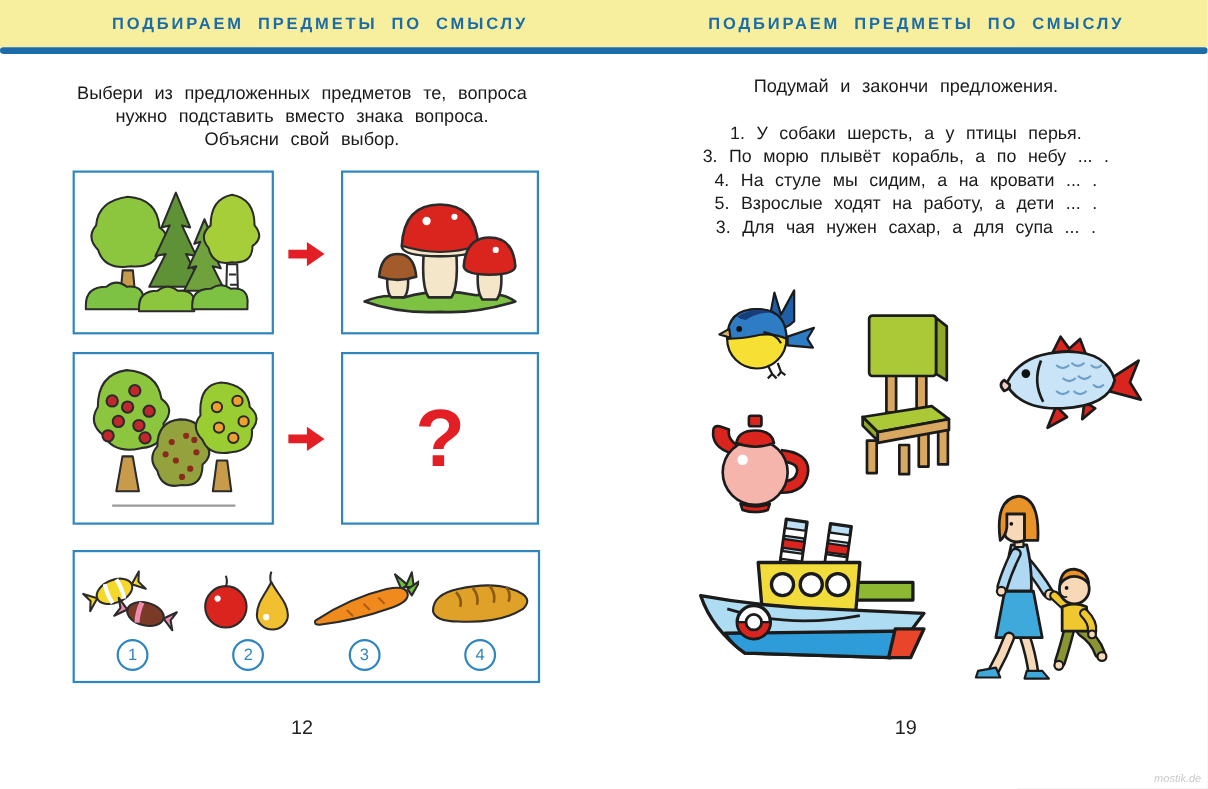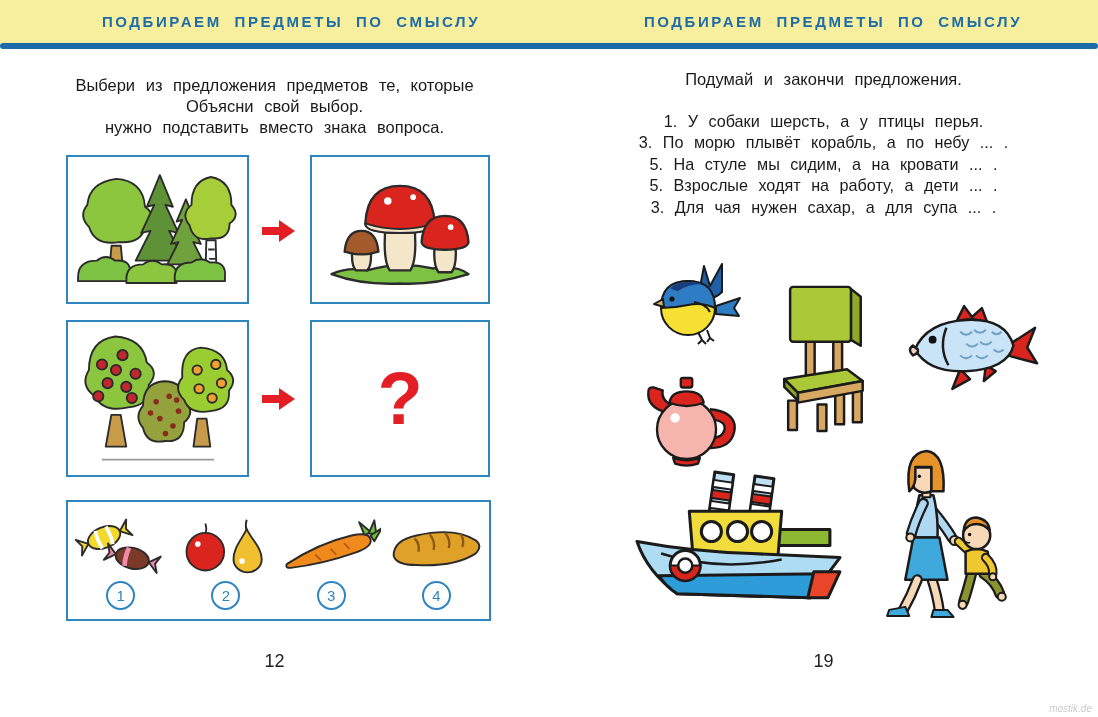--- a/index.html
+++ b/index.html
@@ -45,23 +45,23 @@
     </div>
     <div class="band-half">
       <span class="band-title">ПОДБИРАЕМ ПРЕДМЕТЫ ПО СМЫСЛУ</span>
     </div>
   </div>
   <div class="band-rule"></div>
 
   <div class="page page-left">
 
     <div class="instruction">
-      <div>Выбери  из  предложения  предметов  те,  которые</div>
+      <div>Выбери  из  предложенных  предметов  те,  вопроса</div>
+      <div>нужно  подставить  вместо  знака  вопроса.</div>
       <div>Объясни  свой  выбор.</div>
-      <div>нужно  подставить  вместо  знака  вопроса.</div>
     </div>
 
     <div class="pbox" style="left:66px;top:106px;width:183px;height:149px;">
       <svg width="168" height="132" viewBox="0 0 180 142">
         <g stroke="#2b2b2b" stroke-width="2" stroke-linejoin="round">
           <path d="M40 88 L37 120 L53 120 L50 88 Z" fill="#C89B4B"></path>
           <path d="M45 16 Q74 18 76 46 Q90 56 76 68 Q72 86 48 84 Q22 88 16 68 Q4 56 14 44 Q16 20 45 16 Z" fill="#8CC63F"></path>
           <path d="M92 12 L78 46 L86 44 L72 74 L82 72 L66 104 L118 104 L102 72 L112 74 L98 44 L106 46 Z" fill="#5F9136"></path>
           <path d="M120 38 L110 62 L116 60 L104 86 L112 84 L100 108 L140 108 L128 84 L136 86 L124 60 L130 62 Z" fill="#6FA23C"></path>
           <path d="M142 82 L141 120 L153 120 L152 82 Z" fill="#FFFFFF"></path>
@@ -220,21 +220,21 @@
     <div class="pageno">12</div>
   </div>
 
   <div class="page page-right">
 
     <div class="rtitle">Подумай  и  закончи  предложения.</div>
 
     <div class="sentences">
       <div>1.  У  собаки  шерсть,  а  у  птицы  перья.</div>
       <div>3.  По  морю  плывёт  корабль,  а  по  небу  ...  .</div>
-      <div>5.  На  стуле  мы  сидим,  а  на  кровати  ...  .</div>
+      <div>4.  На  стуле  мы  сидим,  а  на  кровати  ...  .</div>
       <div>5.  Взрослые  ходят  на  работу,  а  дети  ...  .</div>
       <div>3.  Для  чая  нужен  сахар,  а  для  супа  ...  .</div>
     </div>
 
     <div class="pic" style="left:97px;top:208px;">
       <svg width="100" height="92" viewBox="0 0 100 90">
         <g stroke="#1b1b1b" stroke-width="2" stroke-linejoin="round">
           <path d="M52 40 L58 8 L64 28 L76 6 L76 34 Q66 44 52 40 Z" fill="#1F5FA8"></path>
           <path d="M70 48 L94 40 L88 50 L93 58 L70 56 Z" fill="#2E7CC4"></path>
           <circle cx="42" cy="50" r="27" fill="#F5E033"></circle>

